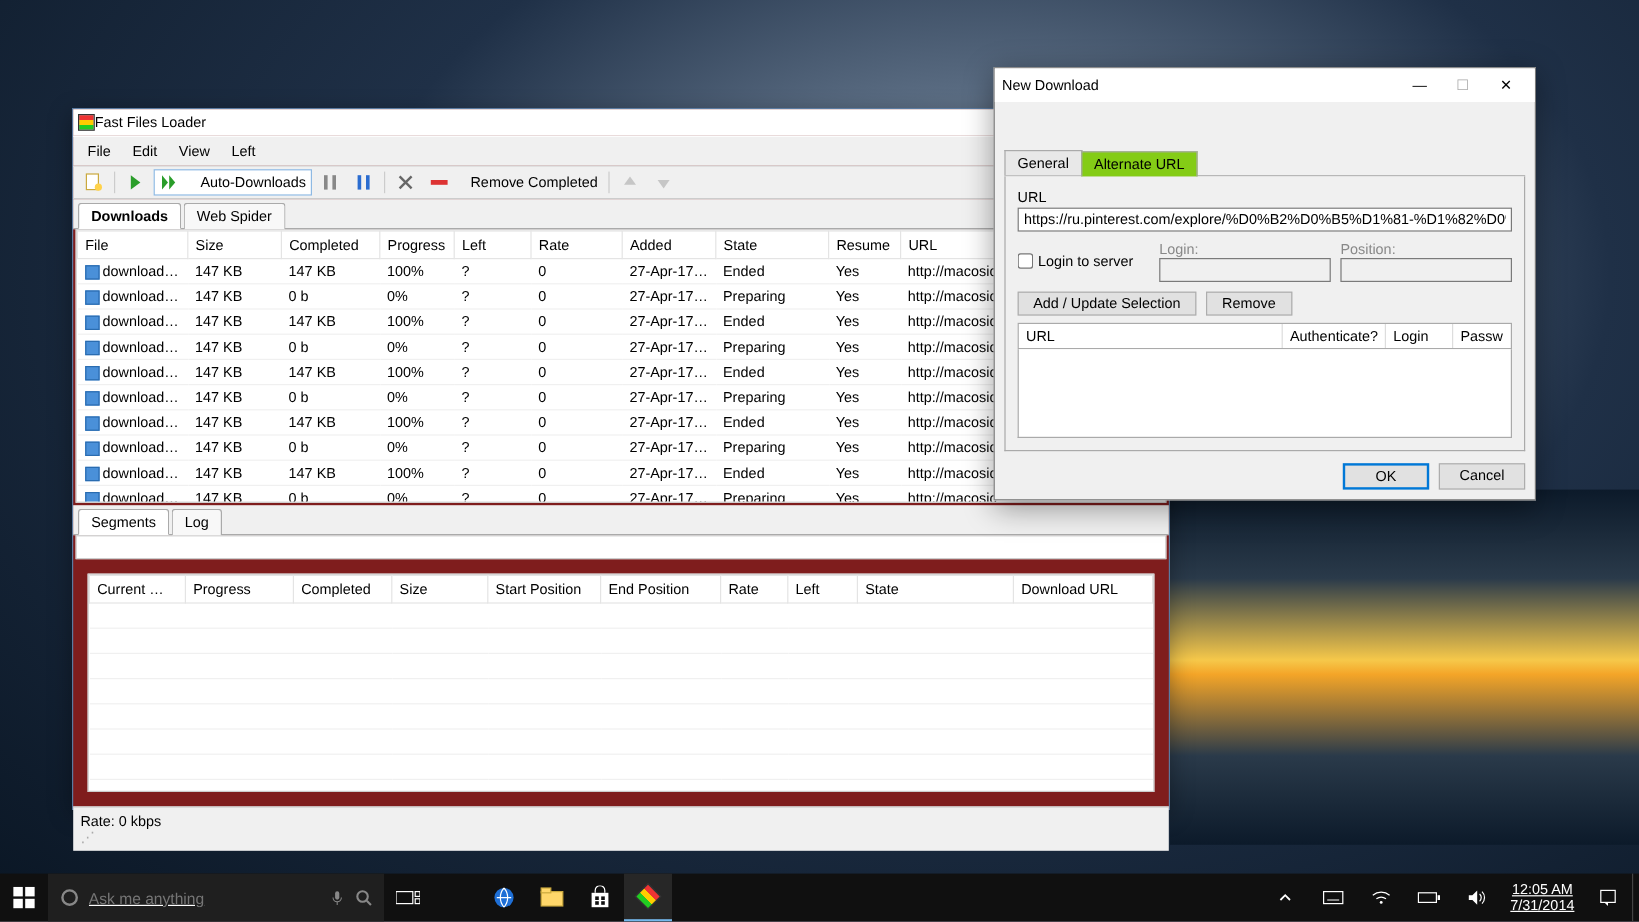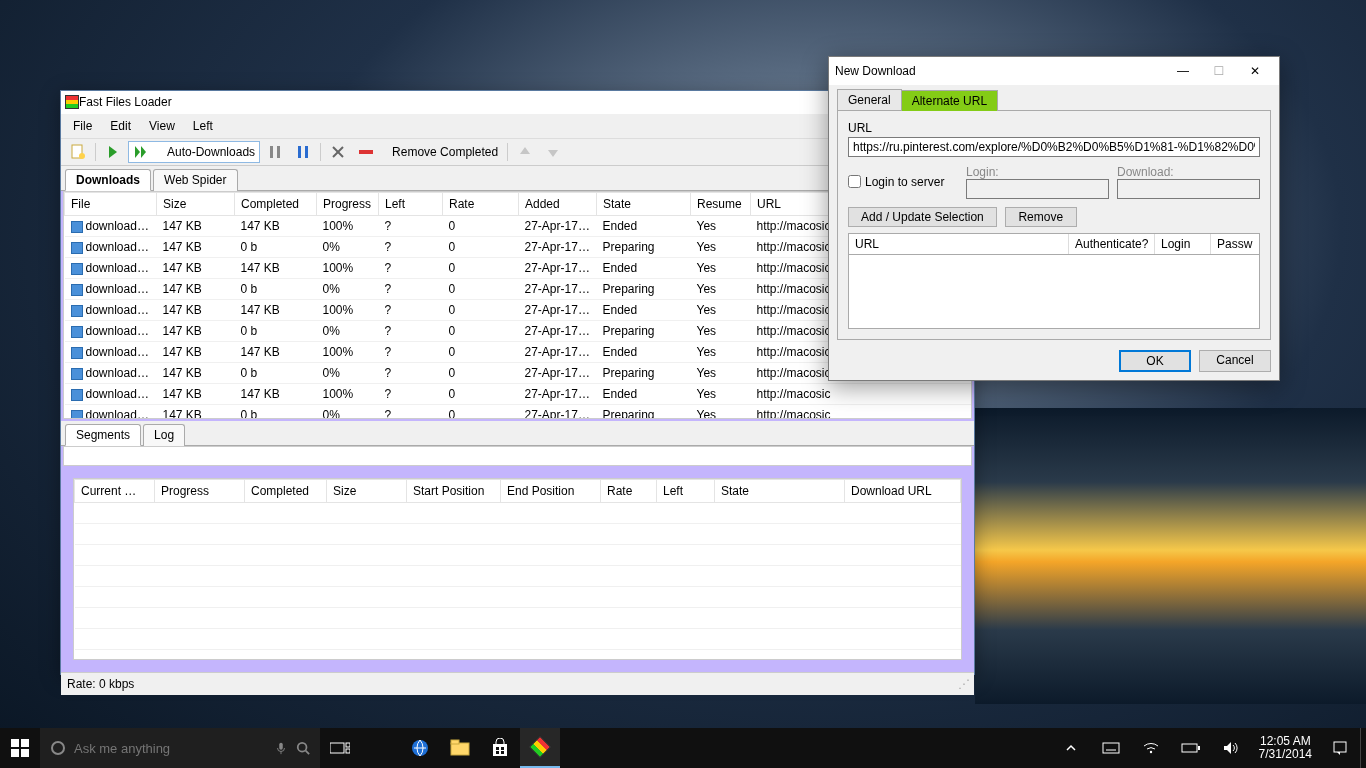--- a/index.html
+++ b/index.html
@@ -6,60 +6,60 @@
 html, body { width: 1366px; height: 768px; overflow: hidden; }
 body {
   background: radial-gradient(ellipse at 60% 30%, #aeb9c6 0%, #5a6c82 20%, #1f3047 45%, #0a1624 100%);
   position: relative;
 }
 .sunset-img {
   position: absolute; left: 975px; top: 408px; width: 392px; height: 296px;
   background: linear-gradient(to bottom, #0c1a2a 0%, #2a3a4a 25%, #f6c84a 48%, #f4a528 52%, #2a3a4a 75%, #0c1a2a 100%);
 }
 
-.win { position: absolute; background: #c4b5fd; border: 1px solid #5a7aa0; box-shadow: 0 4px 18px rgba(0,0,0,.35); }
+.win { position: absolute; background: #7f1d1d; border: 1px solid #5a7aa0; box-shadow: 0 4px 18px rgba(0,0,0,.35); }
 .win-title { display: flex; align-items: center; height: 22px; padding: 0 4px; background: #fff; font-size: 12px; color: #000; }
 .menubar { display: flex; gap: 2px; padding: 2px 4px; background: #f0f0f0; border-top: 1px solid #fff; }
 .menubar span { padding: 3px 8px; cursor: default; }
 .toolbar { display: flex; align-items: center; gap: 2px; padding: 2px 4px; background: #f0f0f0; border-top: 1px solid #ddd; border-bottom: 1px solid #ccc; height: 28px; }
 .tbtn { display: inline-flex; align-items: center; gap: 18px; padding: 2px 4px; border: 1px solid transparent; cursor: default; }
 .tbsep { width: 1px; height: 18px; background: #ccc; margin: 0 2px; }
 .tabstrip { display: flex; background: #f0f0f0; padding: 2px 4px 0; border-bottom: 1px solid #aaa; }
 .tab { padding: 3px 10px; border: 1px solid #aaa; border-bottom: none; background: #f8f8f8; margin-right: 2px; border-radius: 3px 3px 0 0; position: relative; top: 1px; }
 .tab.active { background: #fff; font-weight: bold; z-index: 2; border-bottom: 1px solid #fff; }
 .table-wrap { background: #fff; overflow: hidden; }
 .tbl { width: 100%; border-collapse: collapse; table-layout: fixed; }
 .tbl th { text-align: left; font-weight: normal; background: #fff; border: 1px solid #e4e4e4; padding: 4px 6px; white-space: nowrap; overflow: hidden; }
 .tbl td { border-bottom: 1px solid #f0f0f0; padding: 3px 6px; white-space: nowrap; overflow: hidden; text-overflow: ellipsis; }
 .fileico { display:inline-block; width:12px; height:12px; background:#4a90d9; border:1px solid #2a6cb0; margin-right:3px; vertical-align:middle; }
-.statusbar { background: #f0f0f0; border-top: 1px solid #ccc; padding: 4px 6px; display:flex; justify-content:space-between; }
+.statusbar { background: #f0f0f0; border-top: 1px solid #ccc; padding: 4px 6px; display:flex; justify-content:space-between;flex-direction:column; }
 .grip { color:#aaa; letter-spacing:-2px; }
 
 .dlg { position: absolute; background: #f0f0f0; border: 1px solid #7a7a7a; box-shadow: 0 6px 24px rgba(0,0,0,.4); }
 .dlg-title { display:flex; align-items:center; background:#fff; height:28px; padding:0 6px; }
 .dlg-title .t { flex:1; font-size:12px; }
 .dlg-ctrl { display:flex; gap:0; }
 .dlg-ctrl span { width:36px; height:24px; display:flex; align-items:center; justify-content:center; cursor:default; }
-.dlg-body { padding: 4px 8px 8px; }
+.dlg-body { padding: 4px 8px 8px; margin-top: 36px; }
 .dlg-tabs { display:flex; border-bottom:1px solid #aaa; }
 .dlg-tab { padding:3px 10px; border:1px solid #aaa; border-bottom:none; background:#e8e8e8; margin-right:-1px; }
 .dlg-tab.active { background:#84cc16; position:relative; top:1px; }
 .dlg-pane { border:1px solid #aaa; border-top:none; padding:10px; background:#f0f0f0; }
 .field-label { margin-bottom:2px; }
 .txt { width:100%; padding:2px 4px; border:1px solid #7a7a7a; background:#fff; font-size:12px; }
 .txt[disabled] { background:#f0f0f0; color:#888; }
 .row { display:flex; align-items:center; gap:8px; margin-top:8px; }
 .chk { width:13px; height:13px; }
 .btn { padding:2px 12px; border:1px solid #adadad; background:#e1e1e1; cursor:default; min-width:72px; text-align:center; }
 .btn.primary { border:2px solid #0078d7; }
 .listhead { display:flex; background:#fff; border:1px solid #aaa; }
 .listhead span { padding:3px 6px; border-right:1px solid #ddd; }
 .listbody { background:#fff; border:1px solid #aaa; border-top:none; height:74px; }
 
-.taskbar { position:absolute; left:0; right:0; bottom:0; height:40px; background:#101010; display:flex; align-items:flex-start; color:#fff; }
+.taskbar { position:absolute; left:0; right:0; bottom:0; height:40px; background:#101010; display:flex; align-items:flex-start; color:#fff;text-decoration:underline; }
 .tb-btn { height:40px; min-width:40px; display:flex; align-items:center; justify-content:center; padding:0 6px; }
 .search { display:flex; align-items:center; background:#1f1f1f; height:40px; width:280px; padding:0 10px; color:#888; gap:8px; }
 .search input { background:transparent; border:none; color:#fff; flex:1; outline:none; font-size:13px; }
 .tray { margin-left:auto; display:flex; align-items:center; }
 .clock { text-align:center; font-size:11px; line-height:13px; padding:0 8px; }
 
 .svgico { width:16px; height:16px; }
 .ico-app { background: linear-gradient(to bottom, #e33 0 33%, #fc0 33% 66%, #2c2 66% 100%); width:14px; height:14px; border:1px solid #333; }
 </style>
 </head>
@@ -451,21 +451,21 @@
       <div class="row">
         <label style="display:flex;gap:4px;flex:0 0 110px;">
           <input type="checkbox" class="chk" style="">
           <span>Login to server</span>
         </label>
         <div style="flex:1;">
           <div style="color:#888;">Login:</div>
           <input class="txt" disabled="" style="">
         </div>
         <div style="flex:1;">
-          <div style="color:#888;">Download:</div>
+          <div style="color:#888;">Position:</div>
           <input class="txt" disabled="" type="password" style="">
         </div>
       </div>
       <div class="row">
         <span class="btn"><span>Add / Update Selection</span></span>
         <span class="btn"><span>Remove</span></span>
       </div>
       <div class="listhead" style="margin-top:6px;">
         <span style="flex:1">URL</span>
         <span style="width:86px">Authenticate?</span>

